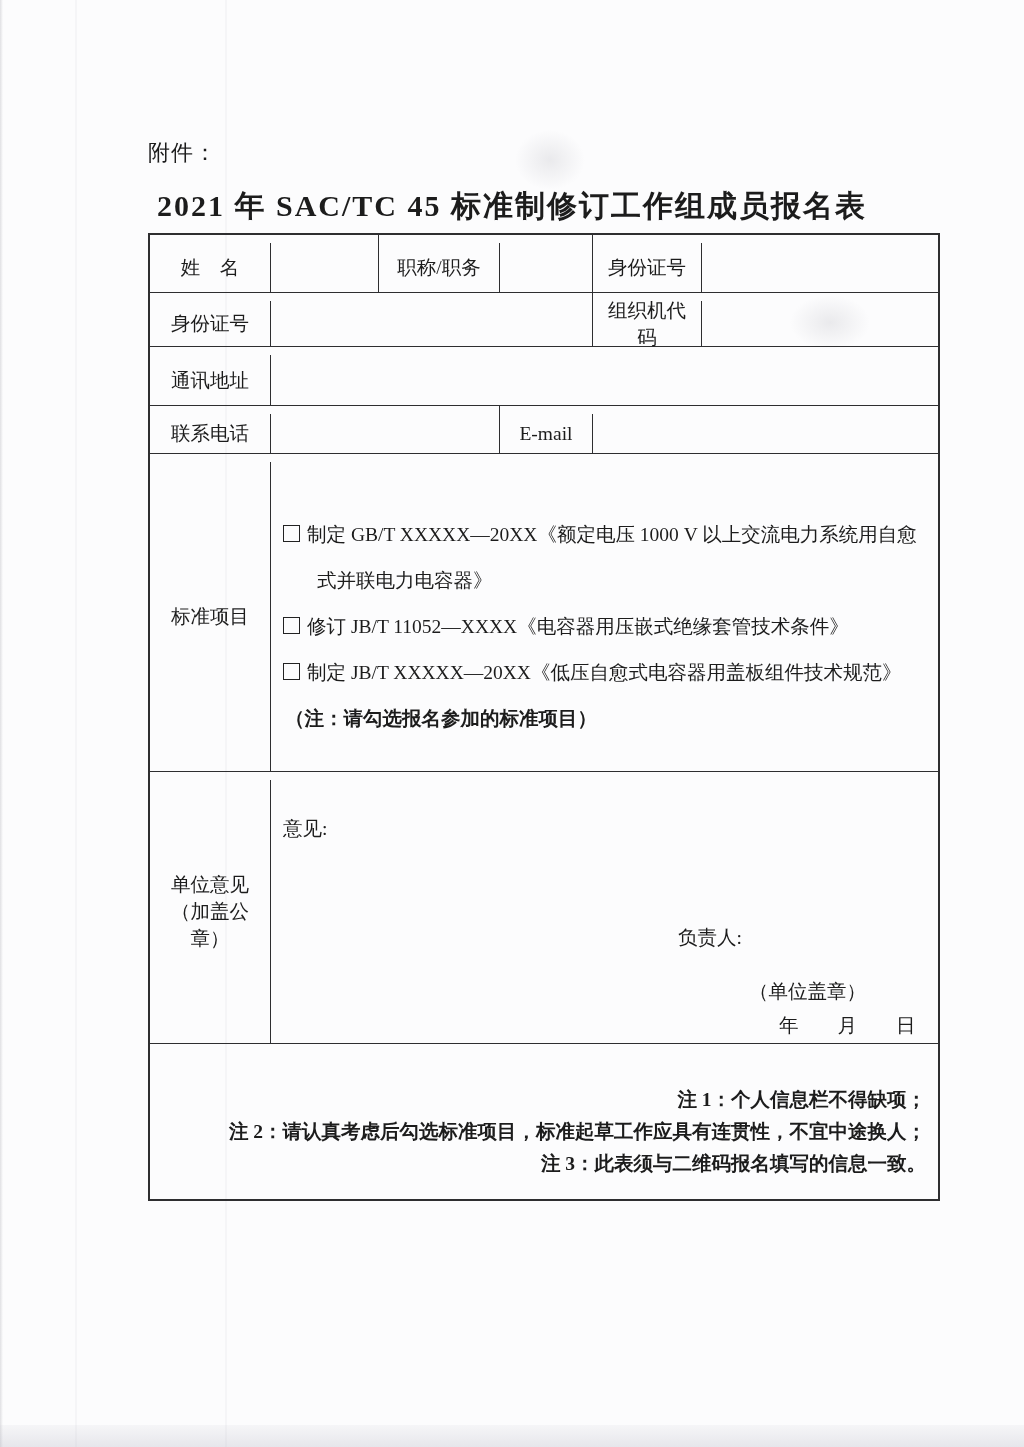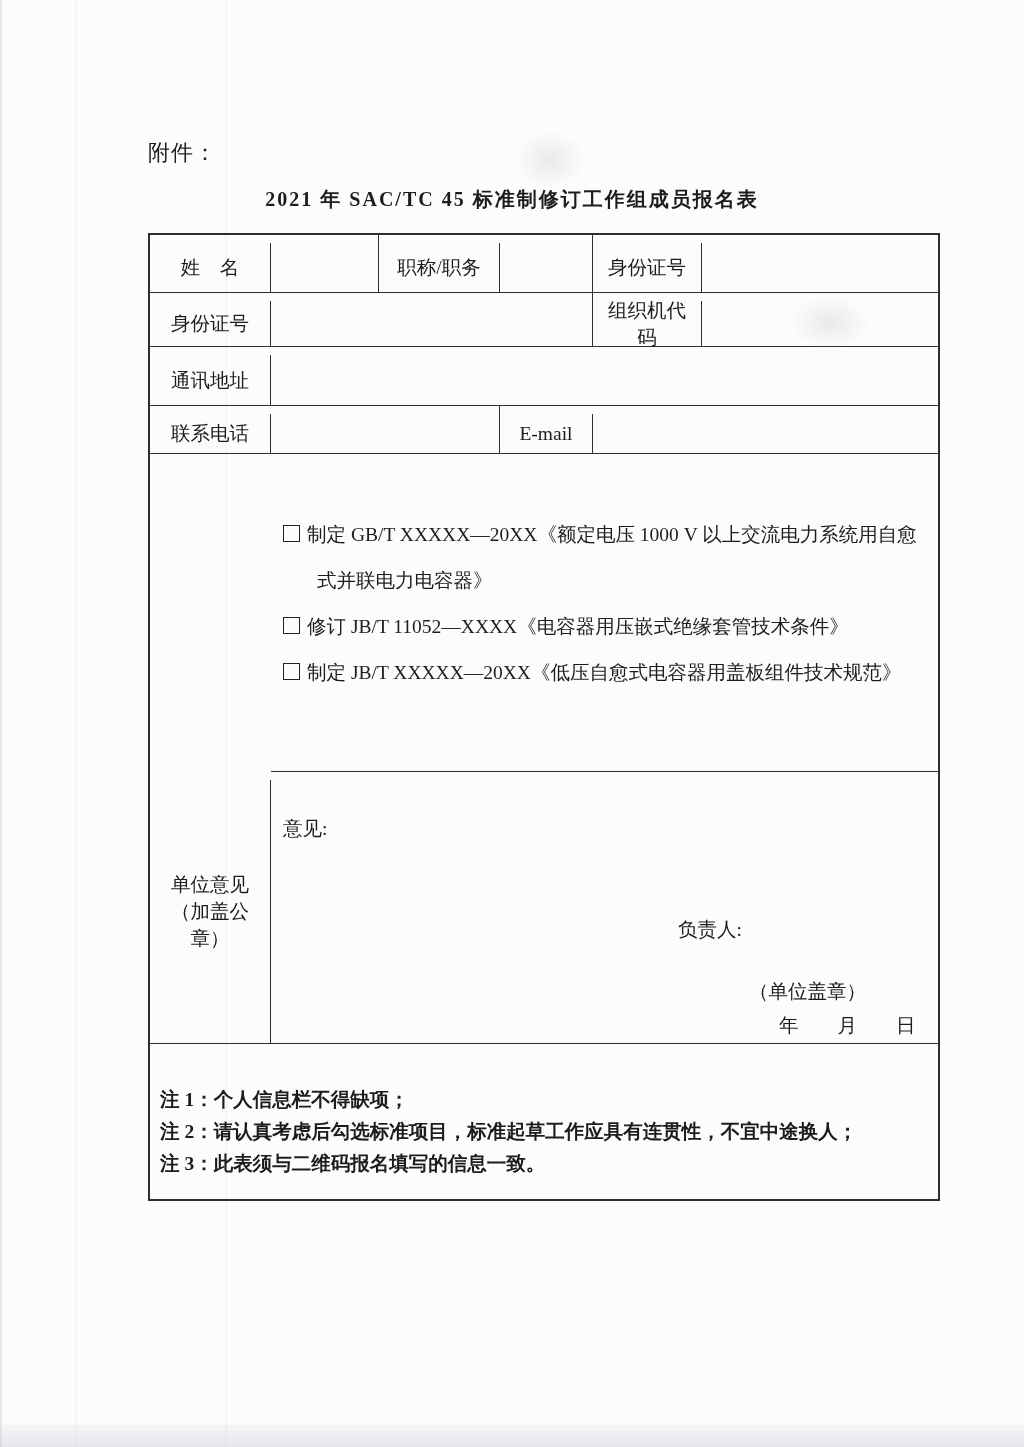--- a/index.html
+++ b/index.html
@@ -32,60 +32,60 @@
     position: absolute; left: 0; top: 0; bottom: 0; width: 3px;
     background: linear-gradient(90deg, rgba(140,140,150,0.25), rgba(140,140,150,0));
   }
 
   .attachment {
     position: absolute; left: 148px; top: 138px;
     font-size: 22px; letter-spacing: 1px;
   }
   .title {
     position: absolute; left: 0; top: 186px; width: 1024px;
-    text-align: center; font-size: 20px; font-weight: bold;
+    text-align: center; font-size: 30px; font-weight: bold;
     letter-spacing: 2px; white-space: nowrap;
   }
 
   .form-table {
     position: absolute; left: 148px; top: 233px;
     display: grid;
     grid-template-columns: 121px 108px 121px 93px 109px 236px;
     grid-template-rows: 58px 54px 59px 48px 318px 272px 155px;
     border: 2px solid #2e2e30;
     background: transparent;
   }
   .cell {
     border-right: 1.5px solid #2e2e30;
     border-bottom: 1.5px solid #2e2e30;
     box-sizing: border-box;
     font-size: 19.5px;
   }
   .cell.last-col { border-right: none; }
-  .cell.last-row { border-bottom: none; }
+  .cell.last-row { border-bottom: none; text-align: right; }
   .lbl {
     display: flex; align-items: center; justify-content: center;
     text-align: center; line-height: 27px; margin-top: 8px;
   }
   .lbl-pad { padding: 0 14px; }
 
   
   .projects-cell { padding: 58px 8px 16px 12px; line-height: 46px; }
   .project-option { padding-left: 34px; text-indent: -34px; }
   .checkbox {
     display: inline-block; width: 15px; height: 15px;
     border: 1.5px solid #222; margin-right: 7px;
     vertical-align: -1px; text-indent: 0;
   }
   .projects-note { font-weight: bold; padding-left: 2px; }
 
   
   .opinion-cell { position: relative; }
   .opinion-label  { position: absolute; left: 12px;  top: 43px; }
-  .signer-label   { position: absolute; left: 407px; top: 144px; text-align: right; }
+  .signer-label   { position: absolute; left: 407px; top: 152px; text-align: right; }
   .seal-label     { position: absolute; left: 478px; top: 206px; }
   .date-label     { position: absolute; left: 508px; top: 240px; white-space: pre; }
 
   
   .notes-cell { padding: 40px 12px 0 10px; font-weight: bold; line-height: 32px; }
 </style>
 </head>
 <body>
 
 <div class="paper">
@@ -115,24 +115,26 @@
     <div class="cell last-col"></div>
 
     <div class="cell lbl">通讯地址</div>
     <div class="cell last-col" style="grid-column: 2 / span 5;"></div>
 
     <div class="cell lbl">联系电话</div>
     <div class="cell" style="grid-column: 2 / span 2;"></div>
     <div class="cell lbl">E-mail</div>
     <div class="cell last-col" style="grid-column: 5 / span 2;"></div>
 
+    <div class="cell lbl">标准项目</div>
     <div class="cell last-col projects-cell" style="grid-column: 2 / span 5;">
       <div class="project-option"><span class="checkbox"></span><span>制定 GB/T XXXXX—20XX《额定电压 1000 V 以上交流电力系统用自愈式并联电力电容器》</span></div>
       <div class="project-option"><span class="checkbox"></span><span>修订 JB/T 11052—XXXX《电容器用压嵌式绝缘套管技术条件》</span></div>
       <div class="project-option"><span class="checkbox"></span><span>制定 JB/T XXXXX—20XX《低压自愈式电容器用盖板组件技术规范》</span></div>
+      <div class="projects-note">（注：请勾选报名参加的标准项目）</div>
     </div>
 
     <div class="cell lbl lbl-pad">单位意见（加盖公章）</div>
     <div class="cell last-col opinion-cell" style="grid-column: 2 / span 5;">
       <div class="opinion-label">意见:</div>
       <div class="signer-label">负责人:</div>
       <div class="seal-label">（单位盖章）</div>
       <div class="date-label">年　　月　　日</div>
     </div>
 

